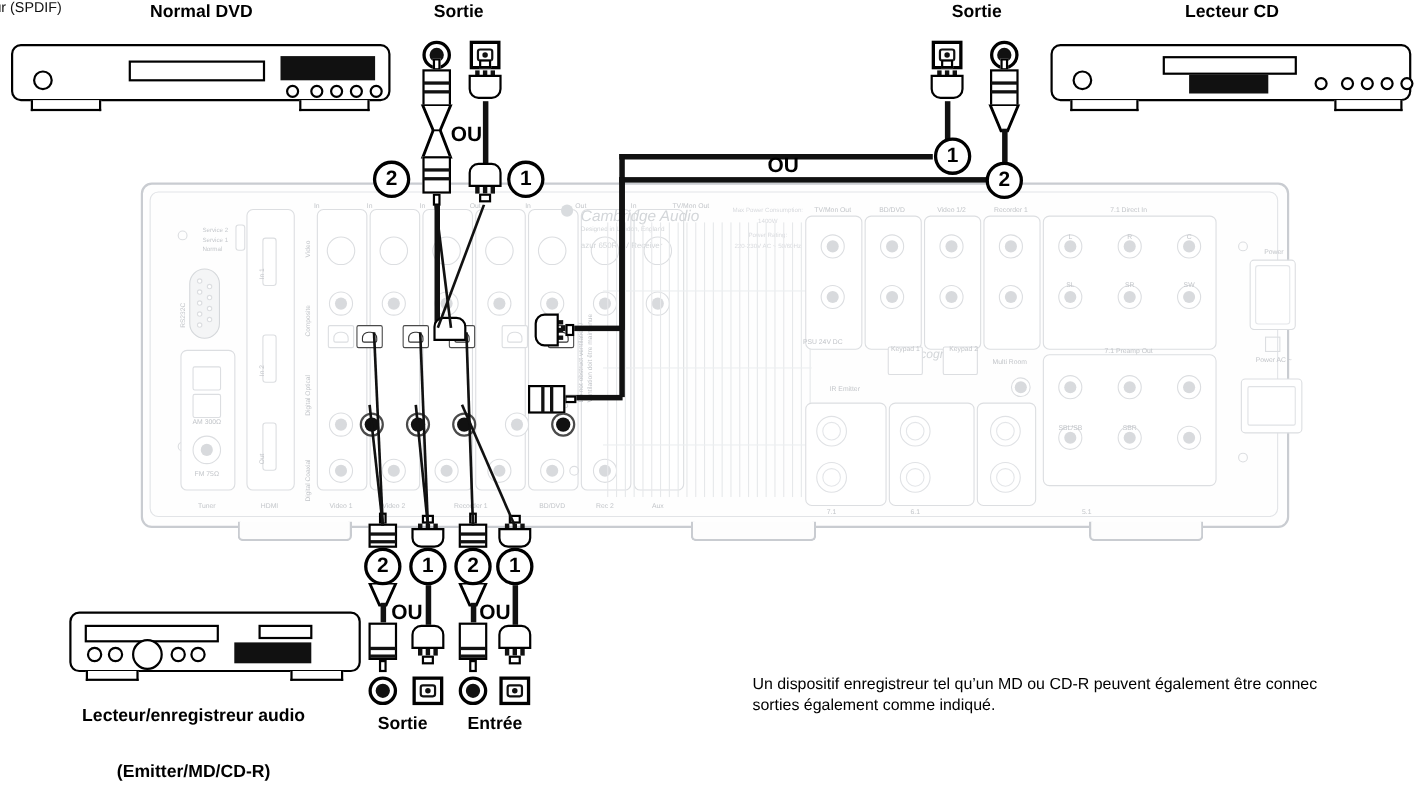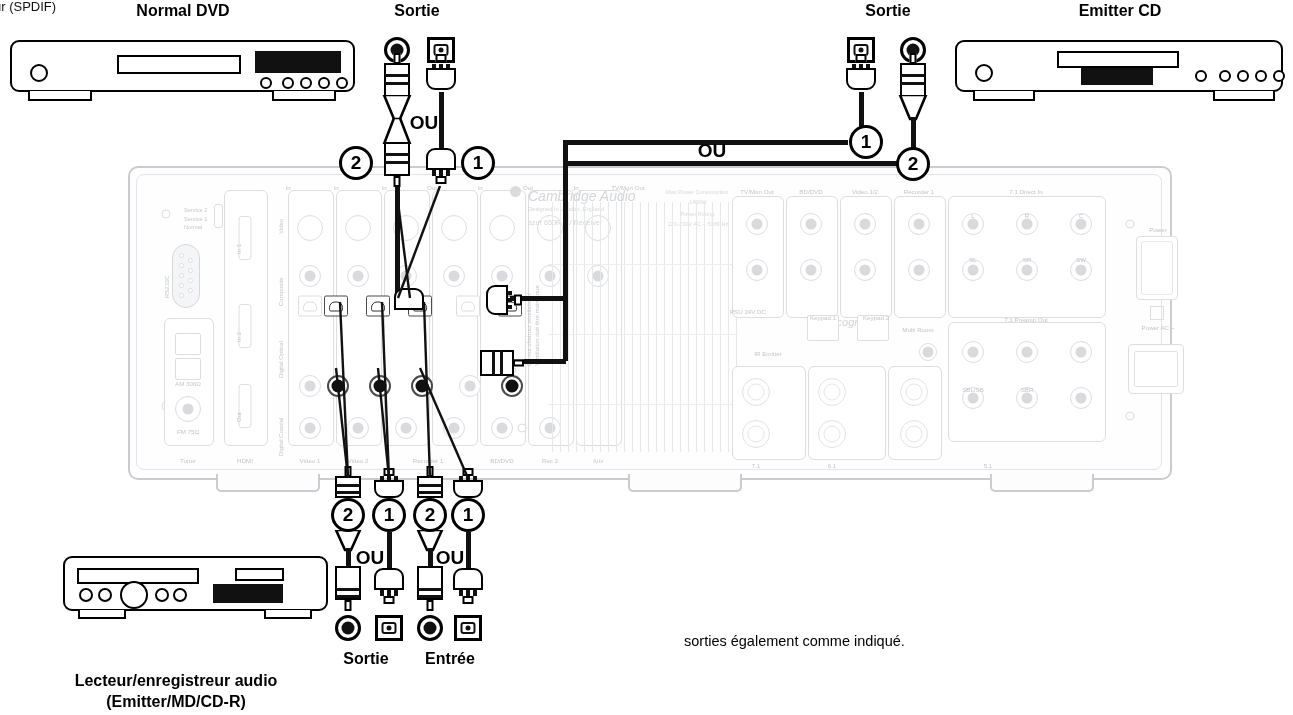--- a/index.html
+++ b/index.html
@@ -121,21 +121,21 @@
 </head>
 <body>
 
 <div class="stage">
 
   <div class="cut-top" style="left:-6px;top:-1px;">ur (SPDIF)</div>
 
   <div class="lbl title-md c" style="left:183px;top:2px;">Normal DVD</div>
   <div class="lbl title-md c" style="left:417px;top:2px;">Sortie</div>
   <div class="lbl title-md c" style="left:888px;top:2px;">Sortie</div>
-  <div class="lbl title-md c" style="left:1120px;top:2px;">Emitter CD</div>
+  <div class="lbl title-md c" style="left:1120px;top:2px;">Lecteur CD</div>
 
   <div class="device" style="left:10px;top:40px;width:345px;height:52px;">
     <div class="dev-dot" style="left:18px;top:22px;width:14px;height:14px;"></div>
     <div class="dev-tray" style="left:105px;top:13px;width:120px;height:15px;"></div>
     <div class="dev-screen" style="left:243px;top:9px;width:86px;height:22px;"></div>
     <div class="dev-dot" style="left:248px;top:35px;width:8px;height:8px;"></div>
     <div class="dev-dot" style="left:270px;top:35px;width:8px;height:8px;"></div>
     <div class="dev-dot" style="left:288px;top:35px;width:8px;height:8px;"></div>
     <div class="dev-dot" style="left:306px;top:35px;width:8px;height:8px;"></div>
     <div class="dev-dot" style="left:324px;top:35px;width:8px;height:8px;"></div>
@@ -161,21 +161,21 @@
     <div class="dev-tray" style="left:170px;top:10px;width:45px;height:9px;"></div>
     <div class="dev-screen" style="left:148px;top:26px;width:70px;height:19px;"></div>
     <div class="dev-dot" style="left:14px;top:30px;width:10px;height:10px;"></div>
     <div class="dev-dot" style="left:33px;top:30px;width:10px;height:10px;"></div>
     <div class="dev-knob" style="left:55px;top:23px;width:24px;height:24px;"></div>
     <div class="dev-dot" style="left:90px;top:30px;width:10px;height:10px;"></div>
     <div class="dev-dot" style="left:108px;top:30px;width:10px;height:10px;"></div>
   </div>
   <div class="dev-foot" style="left:78px;top:610px;width:44px;height:7px;"></div>
   <div class="dev-foot" style="left:264px;top:610px;width:44px;height:7px;"></div>
-  <div class="lbl title-md c" style="left:176px;top:672px;">Lecteur/enregistreur audio</div>
+  <div class="lbl title-md c" style="left:176px;top:642px;">Lecteur/enregistreur audio</div>
   <div class="lbl title-md c" style="left:176px;top:693px;">(Emitter/MD/CD-R)</div>
 
   <div class="amp">
     <div class="amp-body"></div>
     <div class="amp-edge"></div>
     <div class="amp-foot" style="left:88px;top:308px;width:100px;"></div>
     <div class="amp-foot" style="left:500px;top:308px;width:110px;"></div>
     <div class="amp-foot" style="left:862px;top:308px;width:100px;"></div>
 
     <div class="screwhole" style="left:38px;top:48px;"></div>
@@ -614,17 +614,17 @@
     <line x1="78" y1="78" x2="89" y2="188" stroke="#111" stroke-width="2.4"></line>
     <line x1="120" y1="78" x2="168" y2="188" stroke="#111" stroke-width="2.4"></line>
   </svg>
 
   <svg style="position:absolute;left:380px;top:186px;pointer-events:none;" width="140" height="115">
     <line x1="16" y1="0" x2="30" y2="112" stroke="#111" stroke-width="2.4"></line>
     <line x1="60" y1="0" x2="18" y2="112" stroke="#111" stroke-width="2.4"></line>
   </svg>
 
   <div class="caption" style="left:684px;top:613px;width:620px;">
-    <br>
+    <span>Un dispositif enregistreur tel qu’un MD ou CD-R peuvent également être connec</span><br>
     <span>sorties également comme indiqué.</span>
   </div>
 
 </div>
 
 </body></html>

